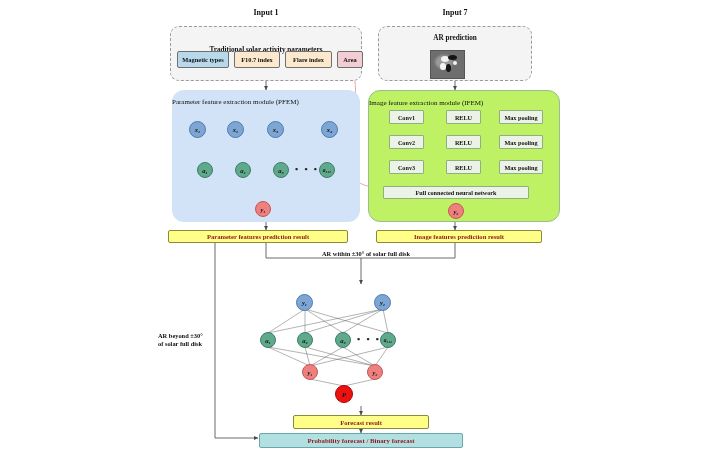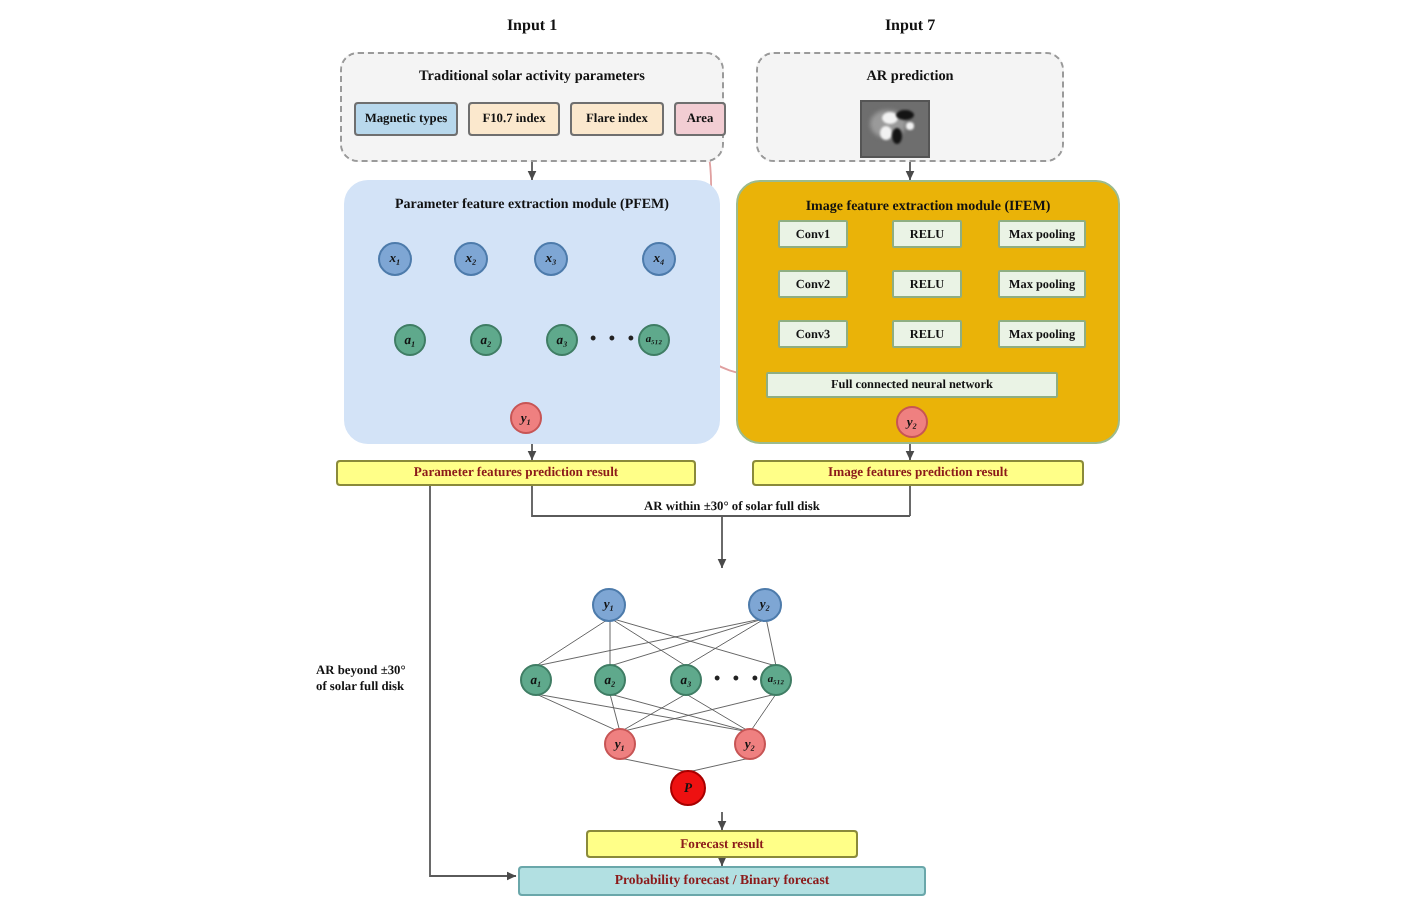--- a/index.html
+++ b/index.html
@@ -13,23 +13,23 @@
   
   .dashcard{border:1px dashed #9a9a9a;border-radius:9px;background:#f4f4f4;}
   .dashcard .hd{font-weight:bold;font-size:7.2px;color:#111;text-align:center;}
 
   .param{border:1px solid #6f6f6f;border-radius:2px;font-weight:bold;font-size:6.4px;
          color:#111;display:flex;align-items:center;justify-content:center;text-align:center;}
 
   
   .modcard{border-radius:12px;}
   .pfem{background:#d3e3f7;}
-  .ifem{background:#eab308;border:1px solid #9cbb8e;}
+  .ifem{background:#bef264;border:1px solid #9cbb8e;}
   .fusion{background:#d3e3f7;}
-  .modttl{font-weight:bold;font-size:7px;color:#111;text-align:center;}
+  .modttl{font-weight:normal;font-size:7px;color:#111;}
 
   
   .node{border-radius:50%;display:flex;align-items:center;justify-content:center;
         font-style:italic;font-weight:bold;font-size:6.6px;color:#111;}
   .n-blue{background:#7ea6d4;border:1px solid #4d7bab;}
   .n-green{background:#5fa98c;border:1px solid #3f7d64;}
   .n-red{background:#ef8080;border:1px solid #c75555;}
   .n-out{background:#ee1111;border:1px solid #a80000;color:#111;}
   .dots{font-weight:bold;font-size:9px;color:#222;letter-spacing:2px;}
 
@@ -154,21 +154,21 @@
 
       <line x1="310" y1="379" x2="344" y2="386"></line>
         <line x1="375" y1="379" x2="344" y2="386"></line>
     </g>
   </svg>
 
   <div class="abs ttl" style="left:206px;top:8px;width:120px;">Input 1</div>
   <div class="abs ttl" style="left:395px;top:8px;width:120px;">Input 7</div>
 
   <div class="abs dashcard" style="left:170px;top:26px;width:192px;height:55px;">
-    <div class="hd" style="margin-top:7px;">Traditional solar activity parameters</div>
+    <div class="hd" style="margin-top:19px;">Traditional solar activity parameters</div>
     <div style="position:absolute;left:6px;top:24px;display:flex;gap:5px;align-items:center;">
       <div class="param" style="background:#b8d8ec;width:50px;height:15px;">
         <span>Magnetic types</span>
       </div>
       <div class="param" style="background:#fbe8cd;width:44px;height:15px;">
         <span>F10.7 index</span>
       </div>
       <div class="param" style="background:#fbe8cd;width:45px;height:15px;">
         <span>Flare index</span>
       </div>

